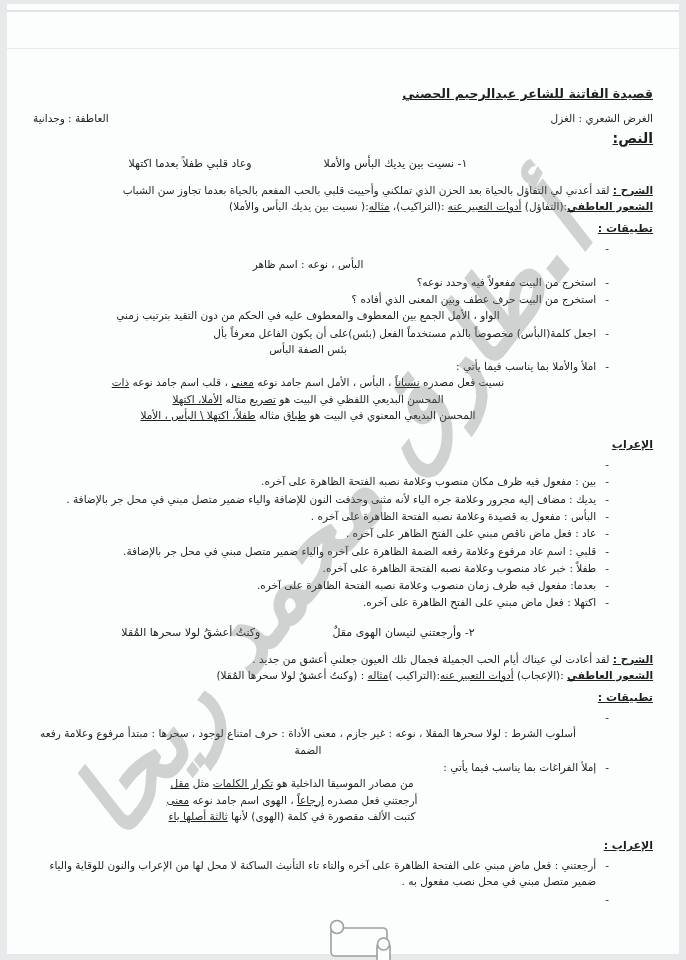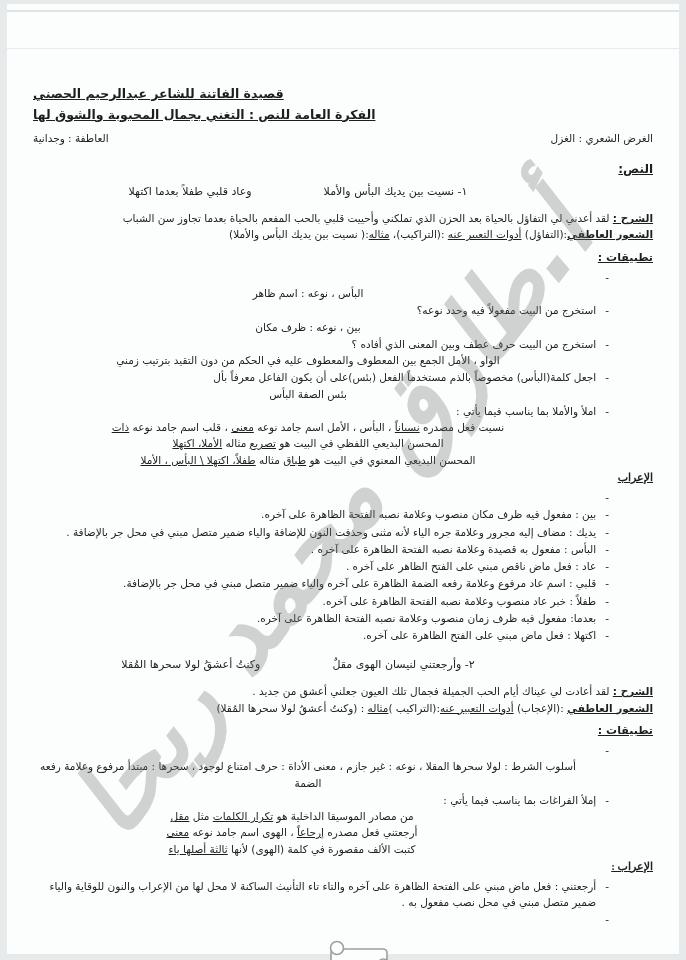--- a/index.html
+++ b/index.html
@@ -5,33 +5,33 @@
   html,body{margin:0;padding:0;width:686px;height:960px;overflow:hidden;
     background:#e7eaea;font-family:"DejaVu Sans","Liberation Sans",sans-serif;}
   .page{position:relative;width:672px;height:952px;margin:4px 7px 4px 7px;
     background:#fcfdfd;color:#1e1e1e;direction:rtl;}
   .scan-line{position:absolute;left:0;width:100%;background:#dfe3e3;}
   .scan-line.l1{top:6px;height:2px;}
   .scan-line.l2{top:44px;height:1px;opacity:.7;}
   .scan-line.l3{bottom:0;height:2px;opacity:.8;}
   .content{position:relative;z-index:1;padding:80px 26px 0 26px;
     font-size:10.5px;line-height:1.55;}
-  .center{text-align:left;}
+  .center{text-align:right;}
   .b{font-weight:bold;}
   .u{text-decoration:underline;}
   .title{font-size:12.5px;font-weight:bold;text-decoration:underline;line-height:1.65;}
   .metarow{display:flex;justify-content:space-between;margin-top:5px;}
-  .nass{font-weight:bold;text-decoration:underline;margin-top:13px;font-size:12px;}
+  .nass{font-weight:bold;text-decoration:underline;margin-top:2px;font-size:14px;}
   .verse{display:flex;justify-content:center;gap:72px;margin:5px 90px 8px 0;
     font-size:11px;}
   .verse .hem{white-space:nowrap;}
   .para{margin-top:10px;}
   .apps-label,.i3rab-label{font-weight:bold;text-decoration:underline;
     font-size:11px;margin:6px 0 3px 0;}
-  .i3rab-label{margin-top:1px;font-family:Liberation Serif, serif;}
+  .i3rab-label{margin-top:13px;}
   .qrow{display:flex;gap:9px;padding-right:44px;margin-top:1px;}
   .dash{flex:0 0 auto;}
   .ans{padding-right:70px;text-align:center;}
   .ans.deep{padding-right:102px;}
   .qa{margin-bottom:1px;}
   .i3rab-item{display:flex;gap:9px;padding-right:44px;margin-top:1px;}
   .watermark{position:absolute;top:455px;left:-70px;width:790px;z-index:2;
     transform:rotate(-52deg);font-size:100px;font-weight:bold;font-style:italic;
     color:#6e7272;opacity:.30;white-space:nowrap;text-align:center;
     pointer-events:none;letter-spacing:-2px;}
@@ -44,21 +44,20 @@
 <div class="page">
   <div class="scan-line l1"></div>
   <div class="scan-line l2"></div>
   <div class="scan-line l3"></div>
 
   <div class="watermark">أ.طارق محمد ريحا</div>
 
   <div class="content">
 
     <div class="center title">قصيدة الفاتنة للشاعر عبدالرحيم الحصني</div>
-    <div class="center title">الفكرة العامة للنص : التغني بجمال المحبوبة والشوق لها</div>
 
     <div class="metarow">
       <span>الغرض الشعري : الغزل</span>
       <span>العاطفة : وجدانية</span>
     </div>
 
     <div class="nass">النص:</div>
 
     <div class="verse">
       <span class="hem">١- نسيت بين يديك البأس والأملا</span>
@@ -74,21 +73,20 @@
       <div class="qrow">
         <span class="dash">-</span>
       </div>
       <div class="ans">البأس ، نوعه : اسم ظاهر</div>
     </div>
     <div class="qa">
       <div class="qrow">
         <span class="dash">-</span>
         <span>استخرج من البيت مفعولاً فيه وحدد نوعه؟</span>
       </div>
-      <div class="ans">بين ، نوعه : ظرف مكان</div>
     </div>
     <div class="qa">
       <div class="qrow">
         <span class="dash">-</span>
         <span>استخرج من البيت حرف عطف وبين المعنى الذي أفاده ؟</span>
       </div>
       <div class="ans">الواو ، الأمل الجمع بين المعطوف والمعطوف عليه في الحكم من دون التقيد بترتيب زمني</div>
     </div>
     <div class="qa">
       <div class="qrow">

